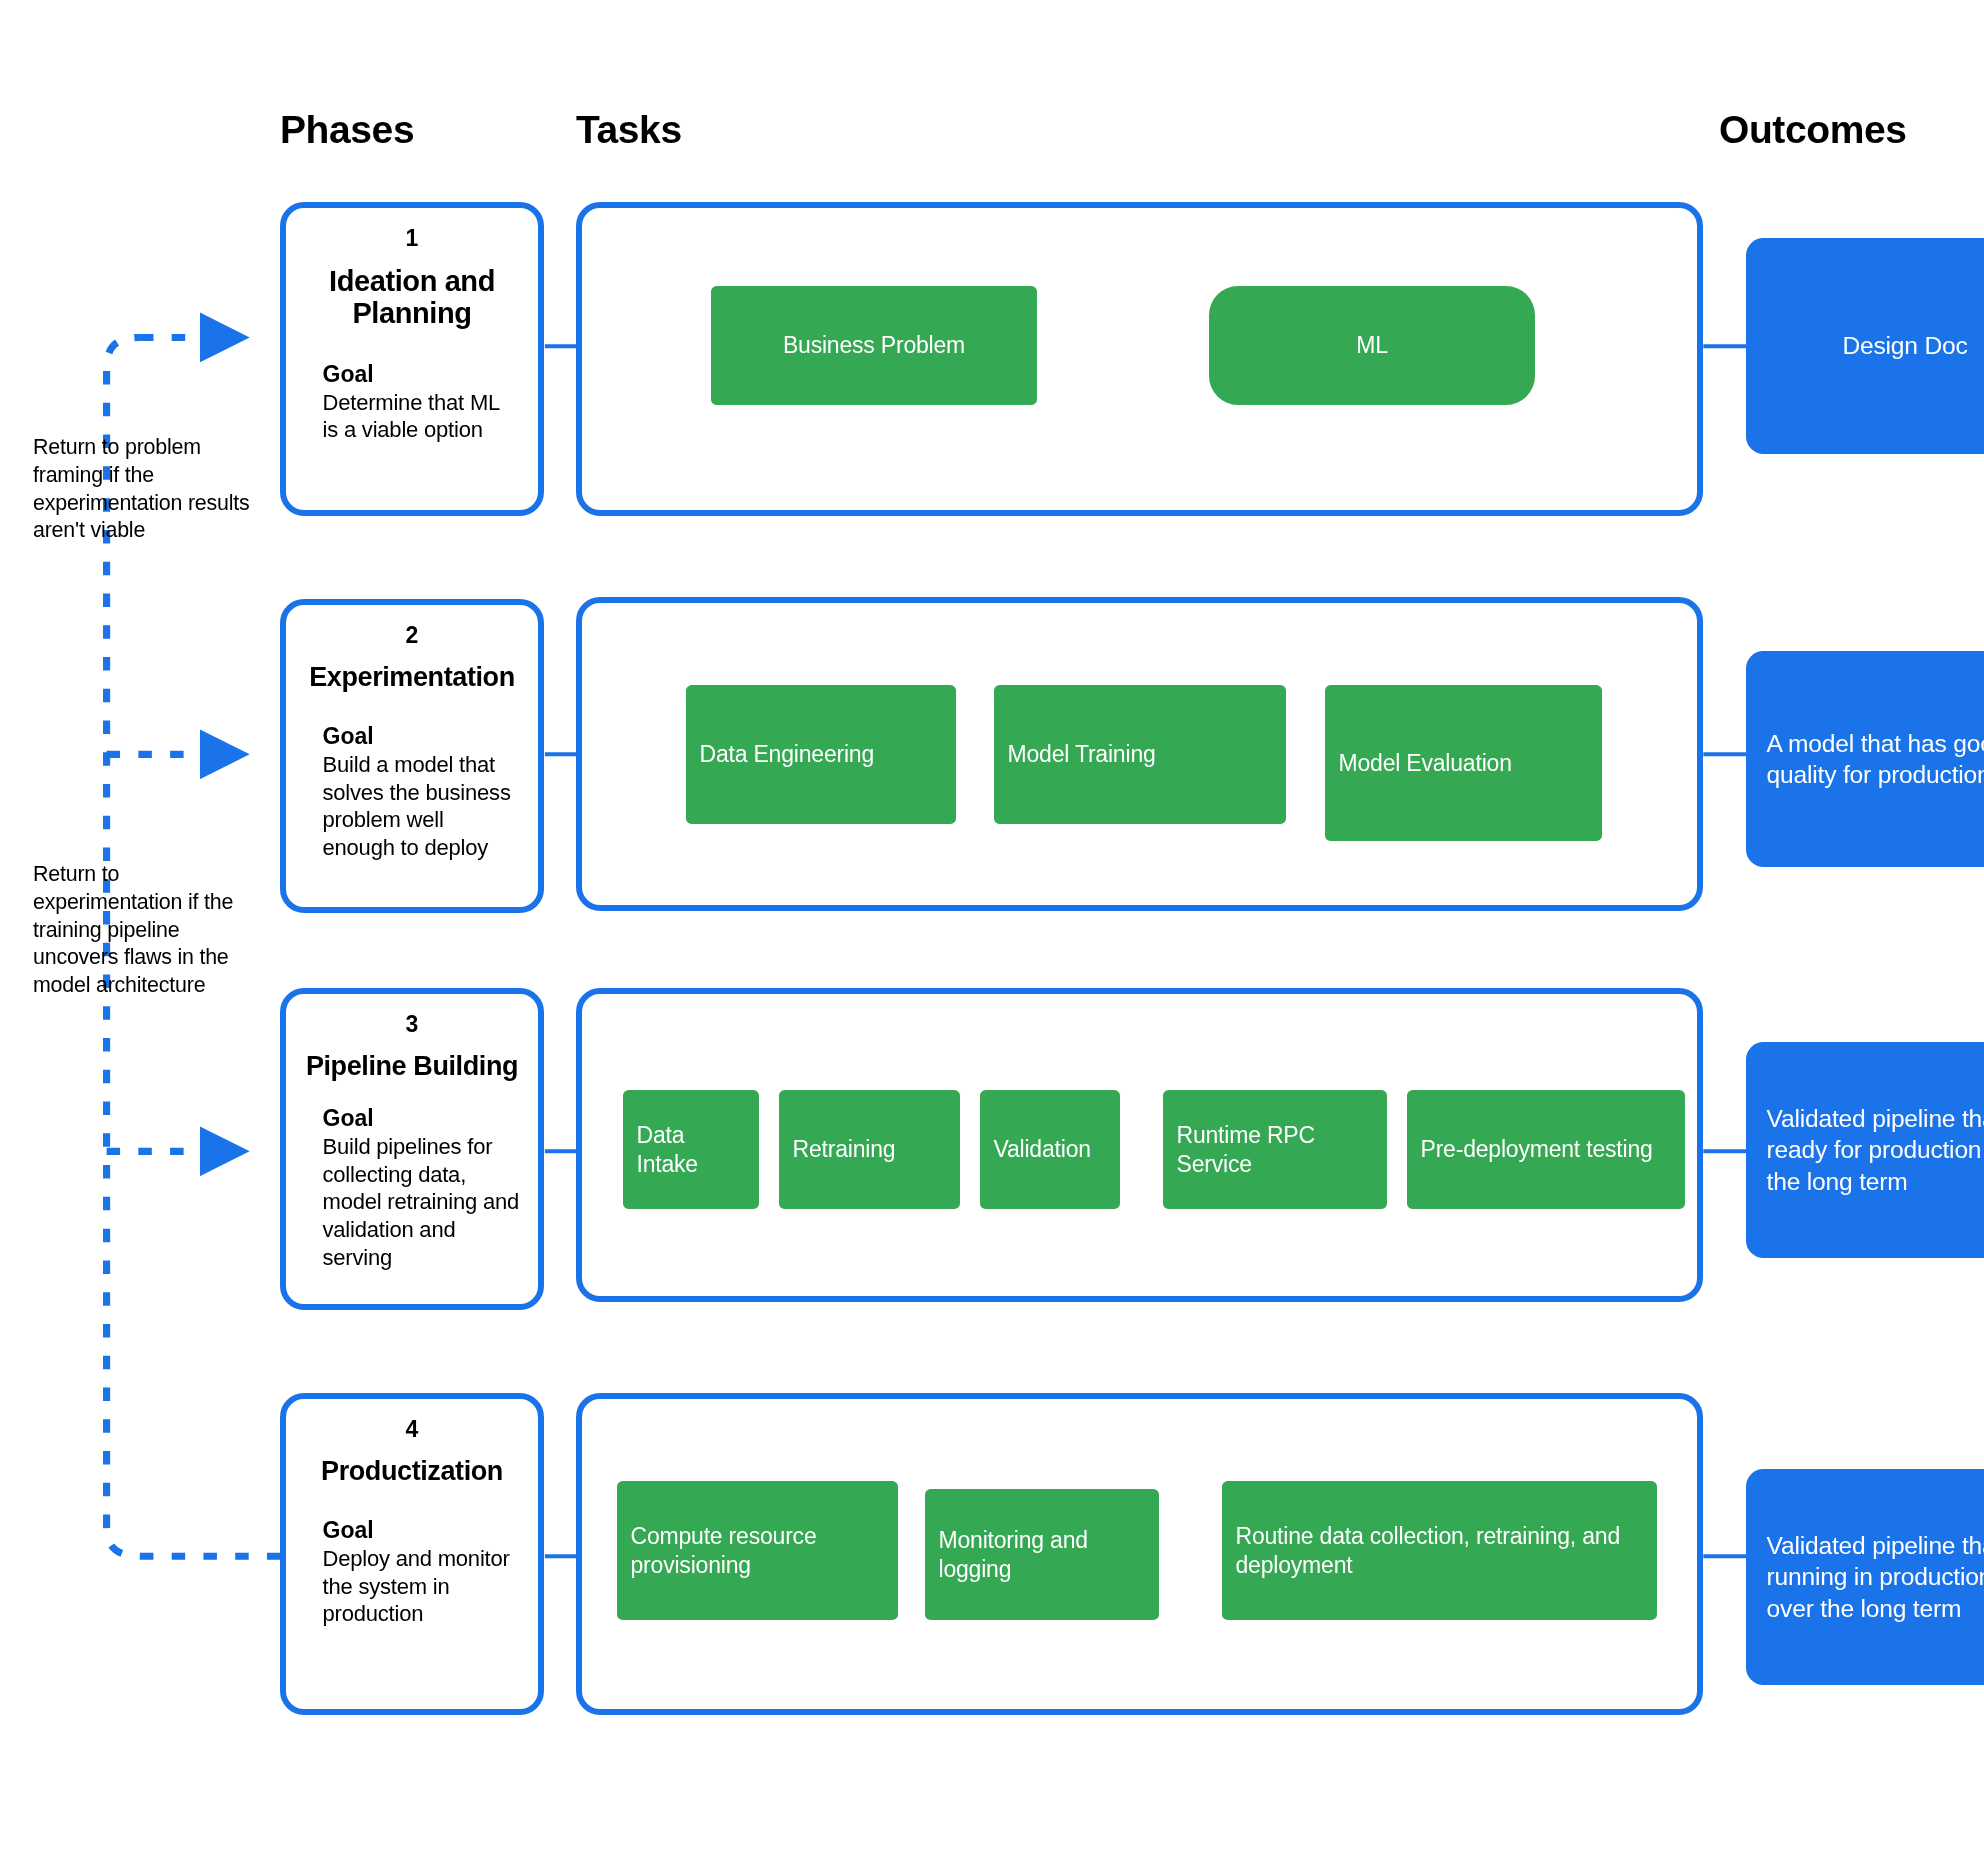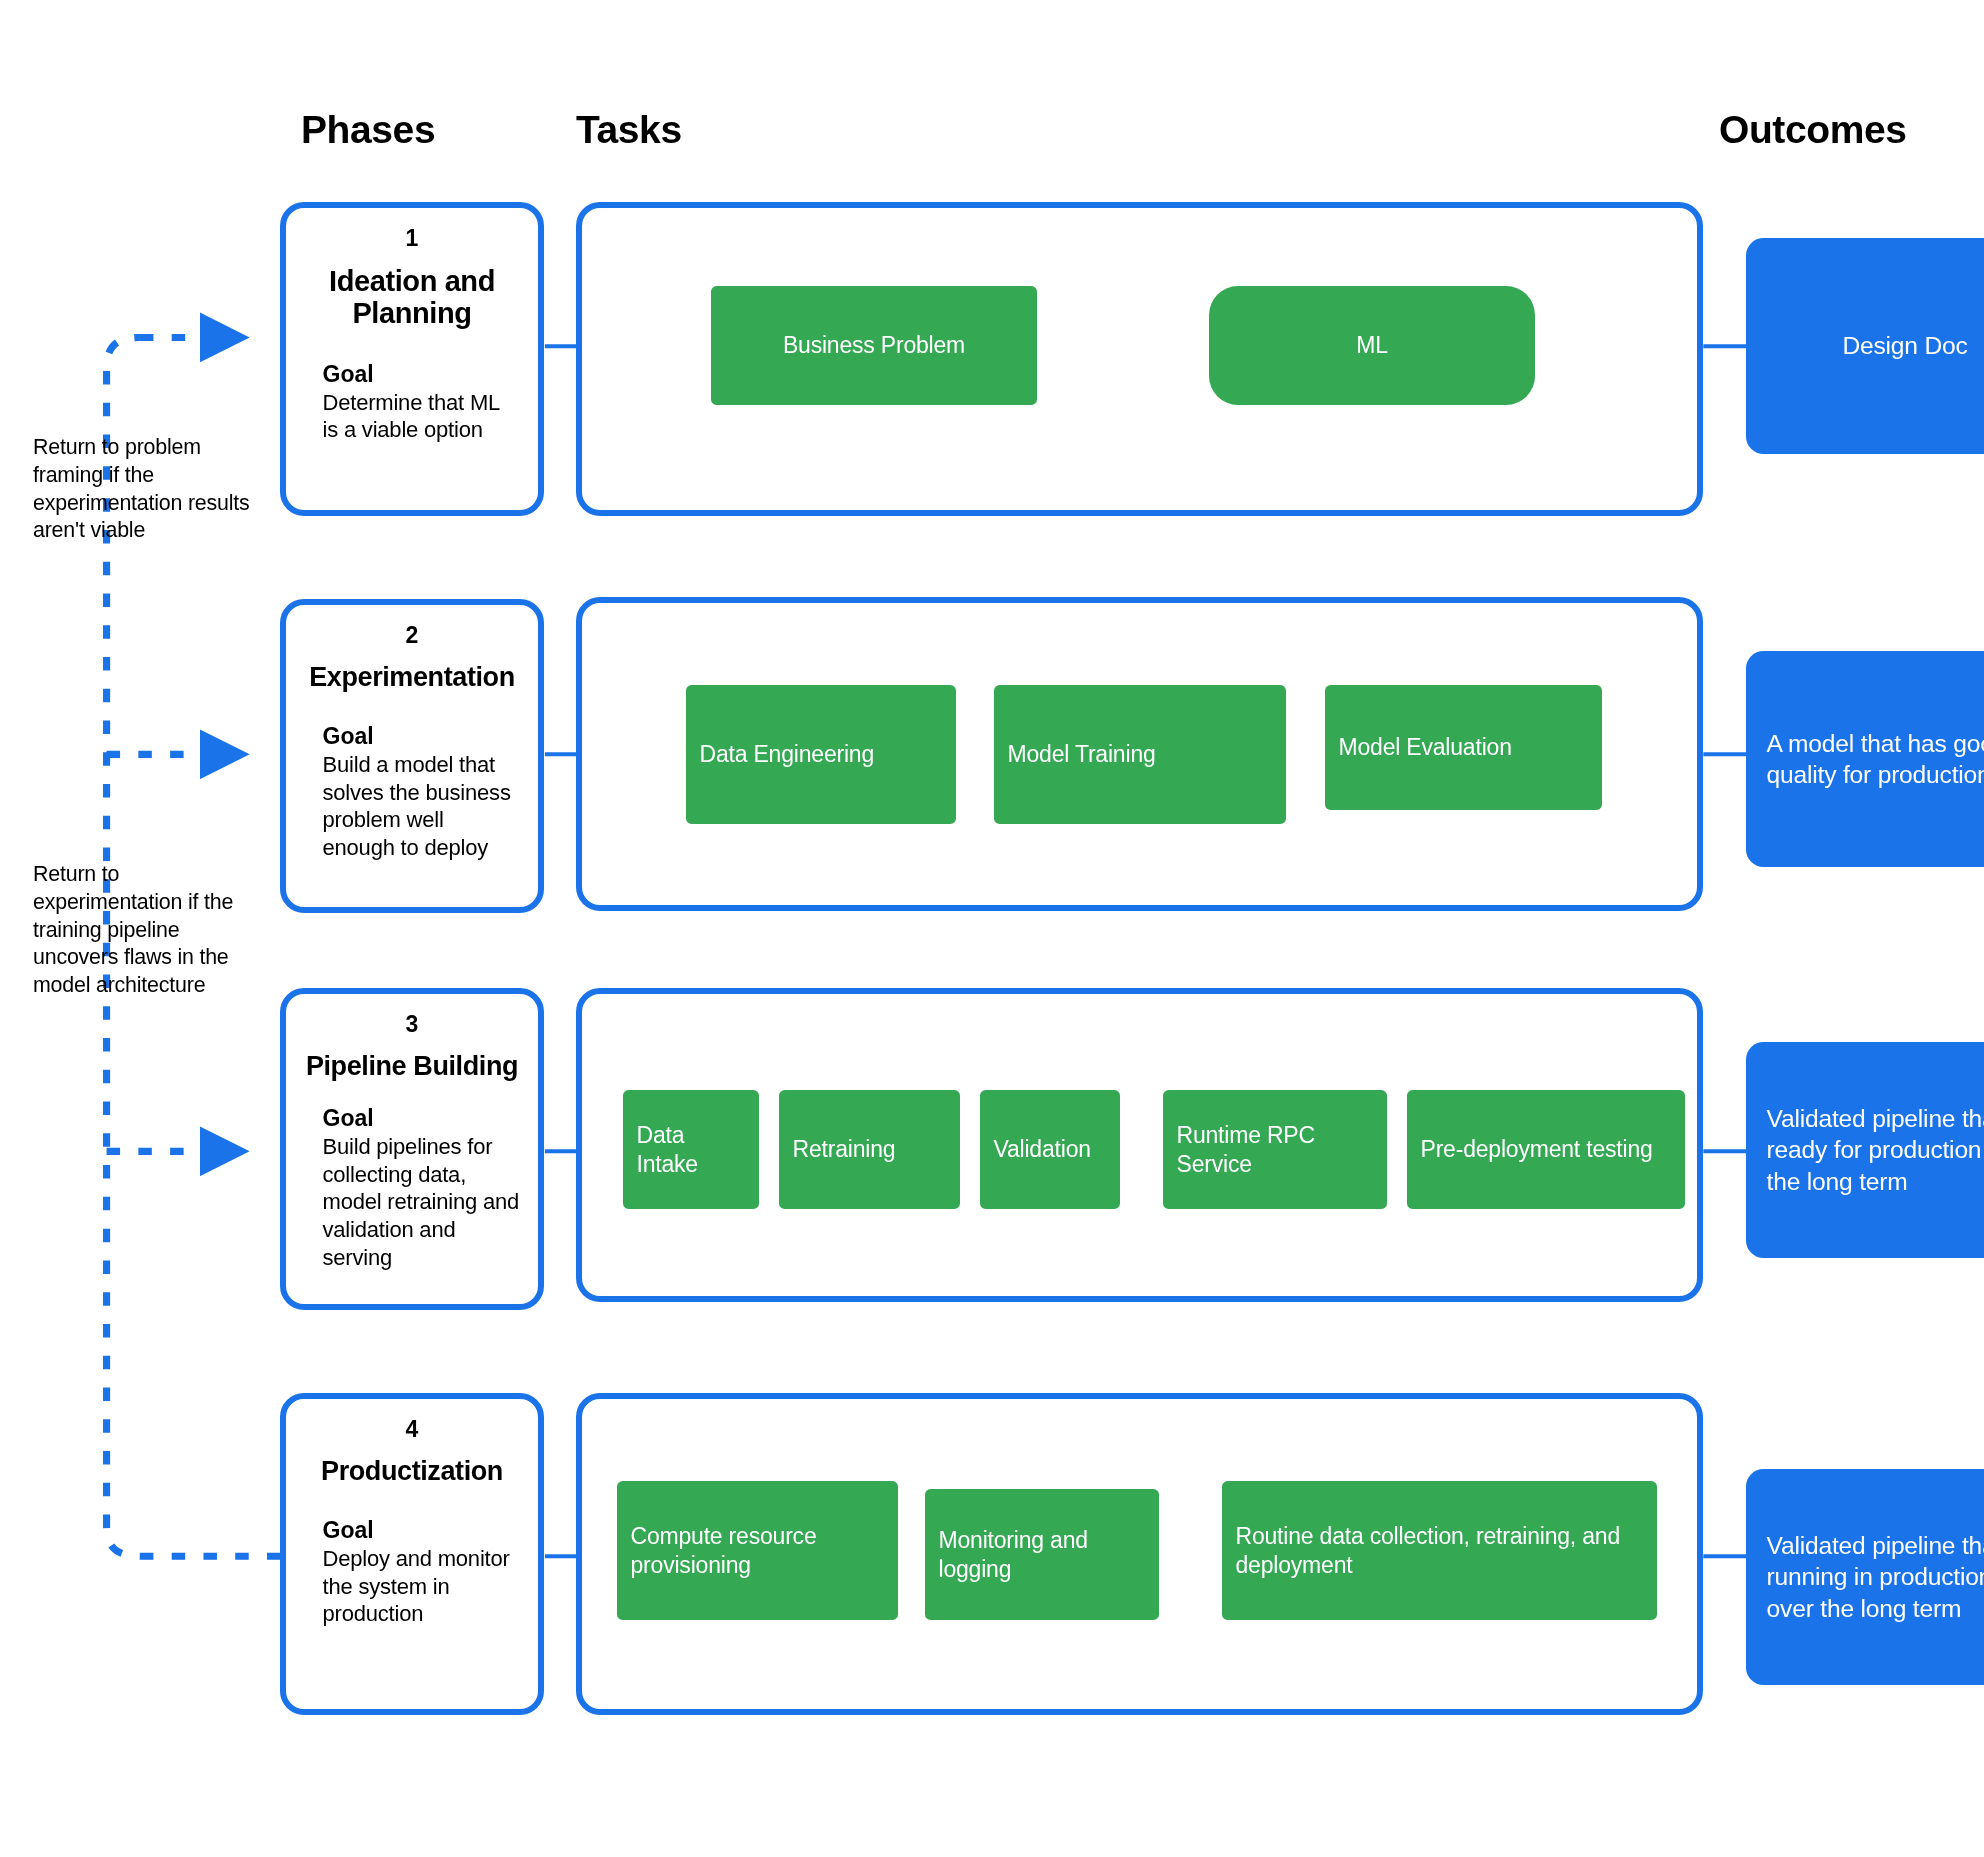--- a/index.html
+++ b/index.html
@@ -8,21 +8,21 @@
     width:2253px;height:1858px;position:relative;overflow:hidden;
     -webkit-font-smoothing:antialiased;
   }
   .stage{position:absolute;left:0;top:0;width:2253px;height:1858px;}
 
   
   .col-header{
     position:absolute;font-weight:bold;color:#000;
     font-size:39px;letter-spacing:-0.4px;white-space:nowrap;
   }
-  #hdr-phases{left:301px;top:108px;}
+  #hdr-phases{left:280px;top:108px;}
   #hdr-tasks{left:576px;top:108px;}
   #hdr-outcomes{left:1719px;top:108px;}
 
   
   .phase-card{
     position:absolute;
     box-sizing:border-box;
     border:6.7px solid #1a73e8;
     border-radius:24px;
     background:#ffffff;
@@ -196,21 +196,21 @@
     <div class="goal-block" style="margin-top:31px;">
       <div class="goal-label">Goal</div>
       <div class="goal-text" style="max-width:206px;">Build a model that solves the business problem well enough to deploy</div>
     </div>
   </div>
 
   <div class="tasks-shell" style="left:576px;top:597px;width:1127px;height:314px;"></div>
 
   <div class="task-box" style="left:686px;top:685px;width:270px;height:139px;">Data Engineering</div>
   <div class="task-box" style="left:994px;top:685px;width:292px;height:139px;">Model Training</div>
-  <div class="task-box" style="left:1325px;top:685px;width:277px;height:125px;">Model Evaluation</div>
+  <div class="task-box" style="left:1325px;top:685px;width:277px;height:156px;">Model Evaluation</div>
 
   <div class="outcome-card" style="left:1746px;top:651px;width:318px;height:216px;">A model that has good quality for production</div>
 
   <div class="return-note" style="left:33px;top:861px;width:234px;">Return to experimentation if the training pipeline uncovers flaws in the model architecture</div>
 
   <div class="phase-card" style="left:280px;top:988px;width:264px;height:322px;">
     <div class="phase-num" style="margin-top:19px;">3</div>
     <div class="phase-title" style="margin-top:15px;font-size:27px;">Pipeline Building</div>
     <div class="goal-block" style="margin-top:24px;">
       <div class="goal-label">Goal</div>

